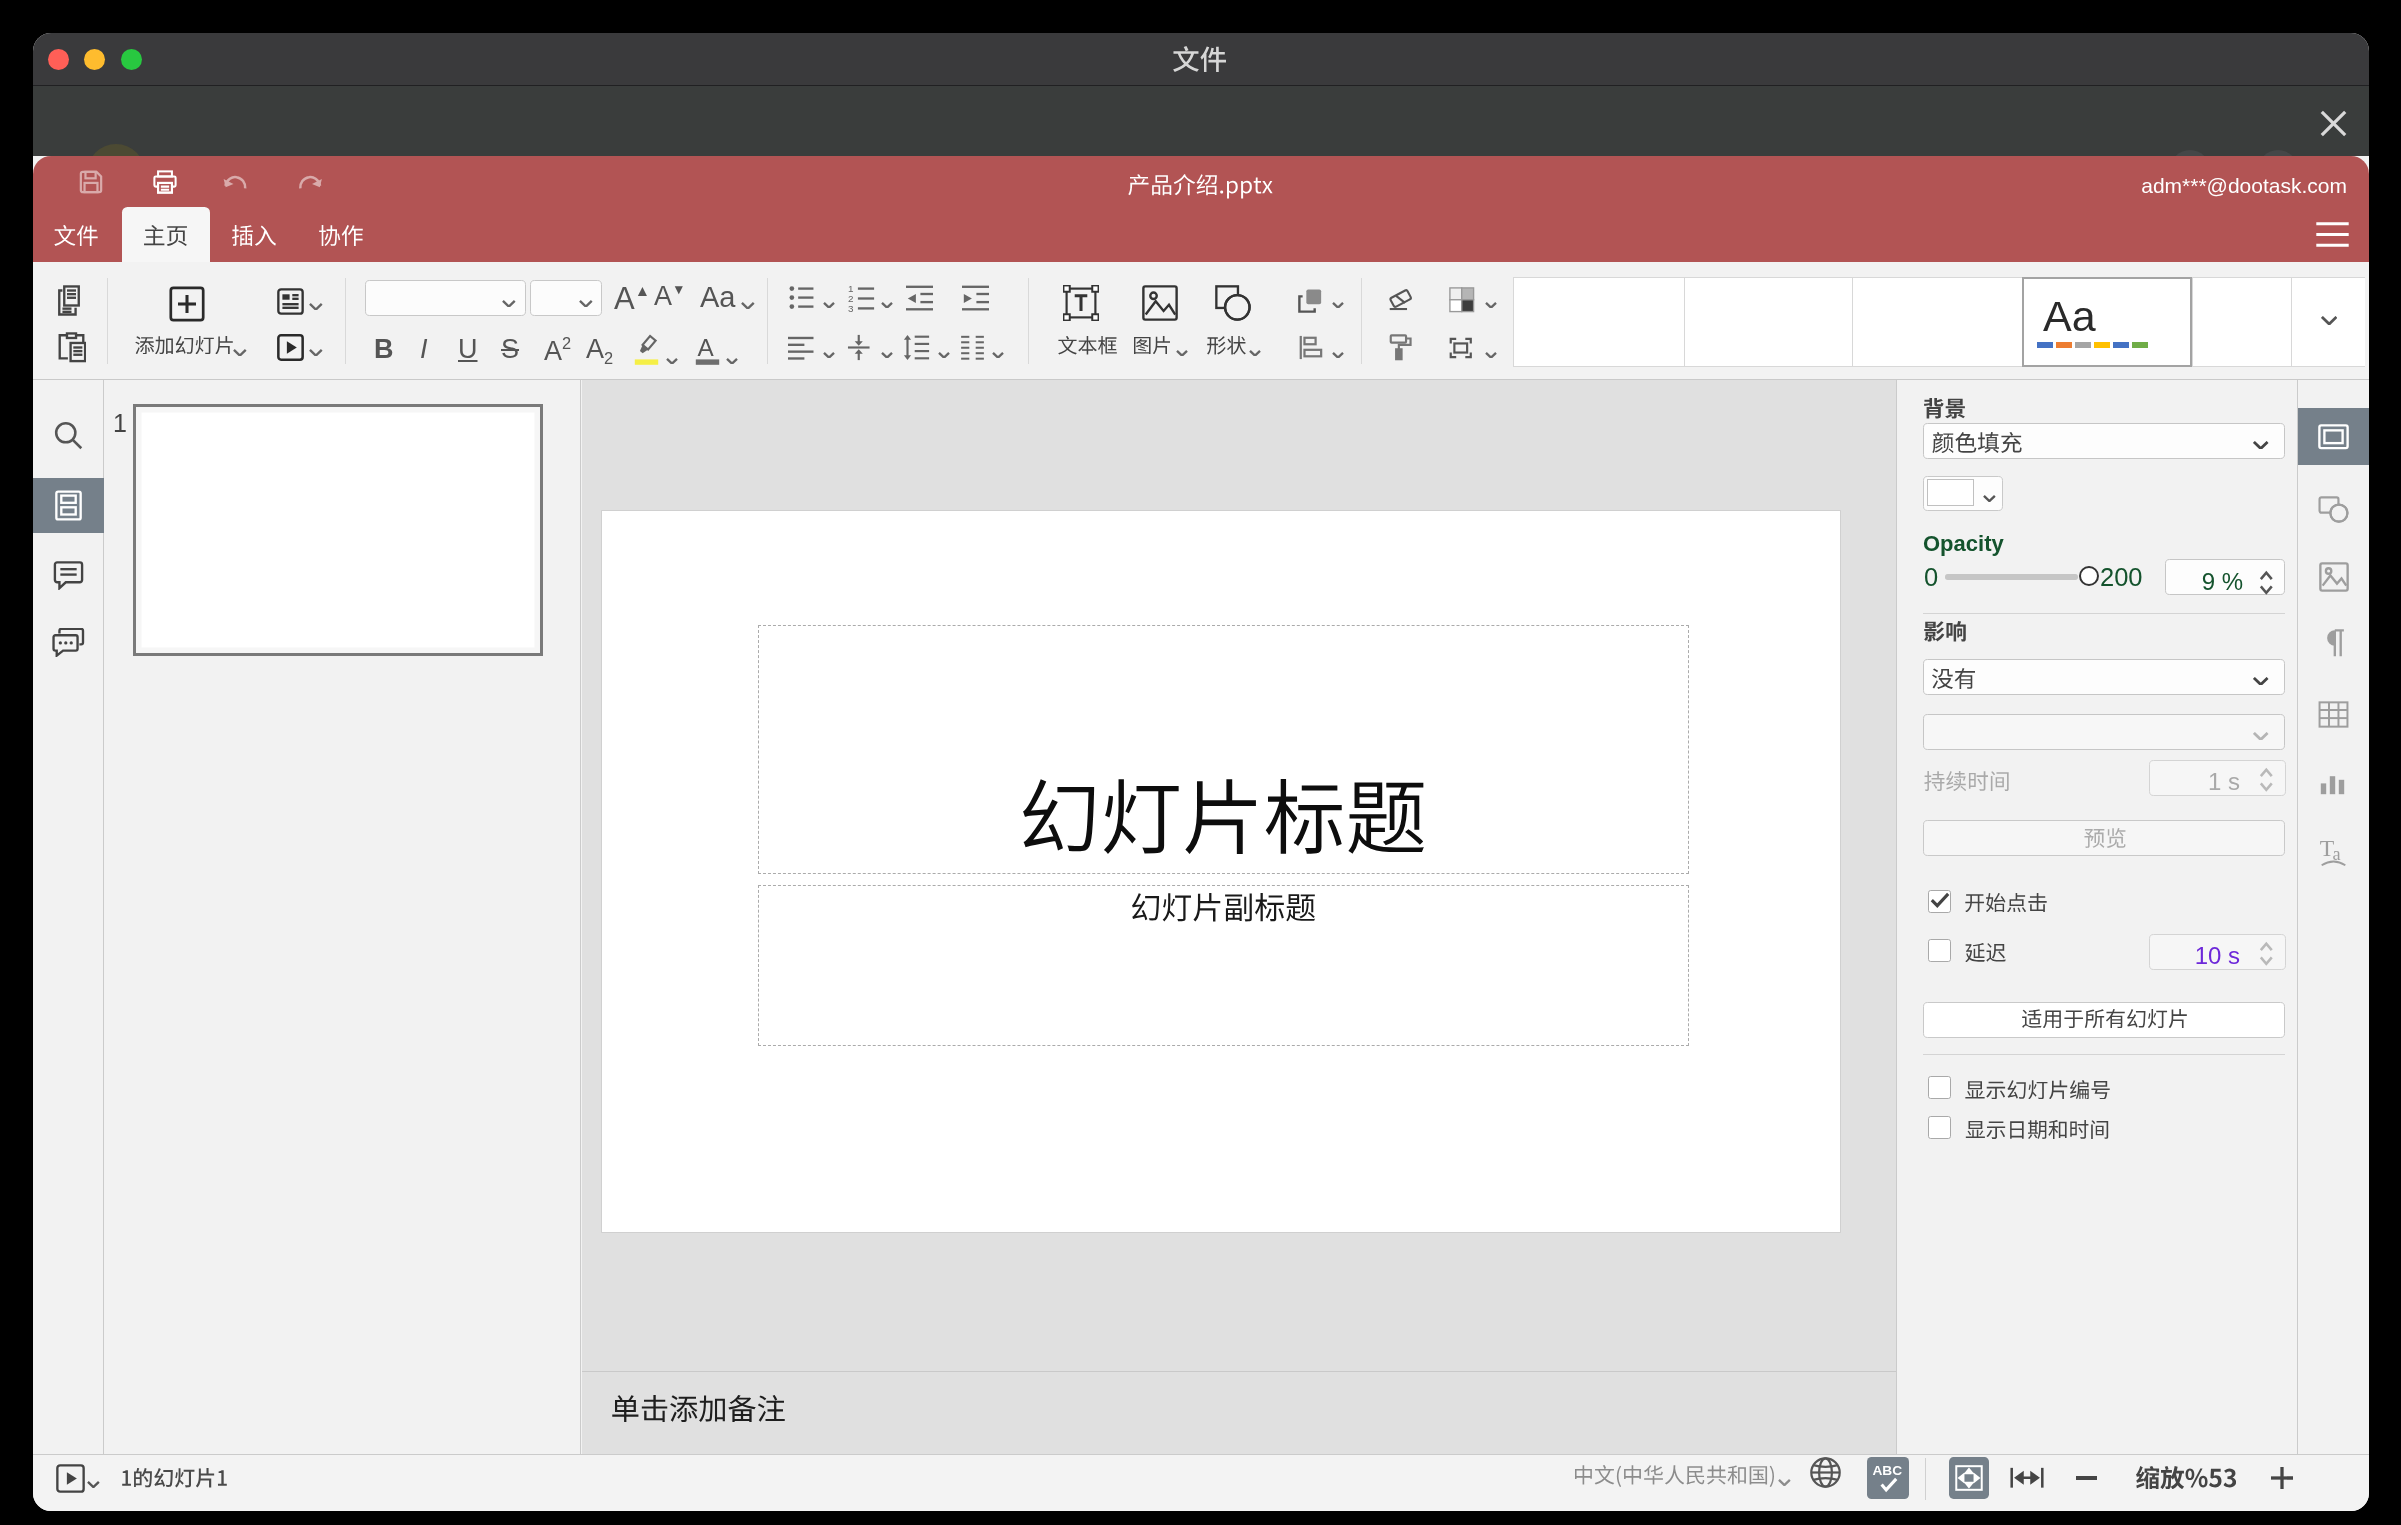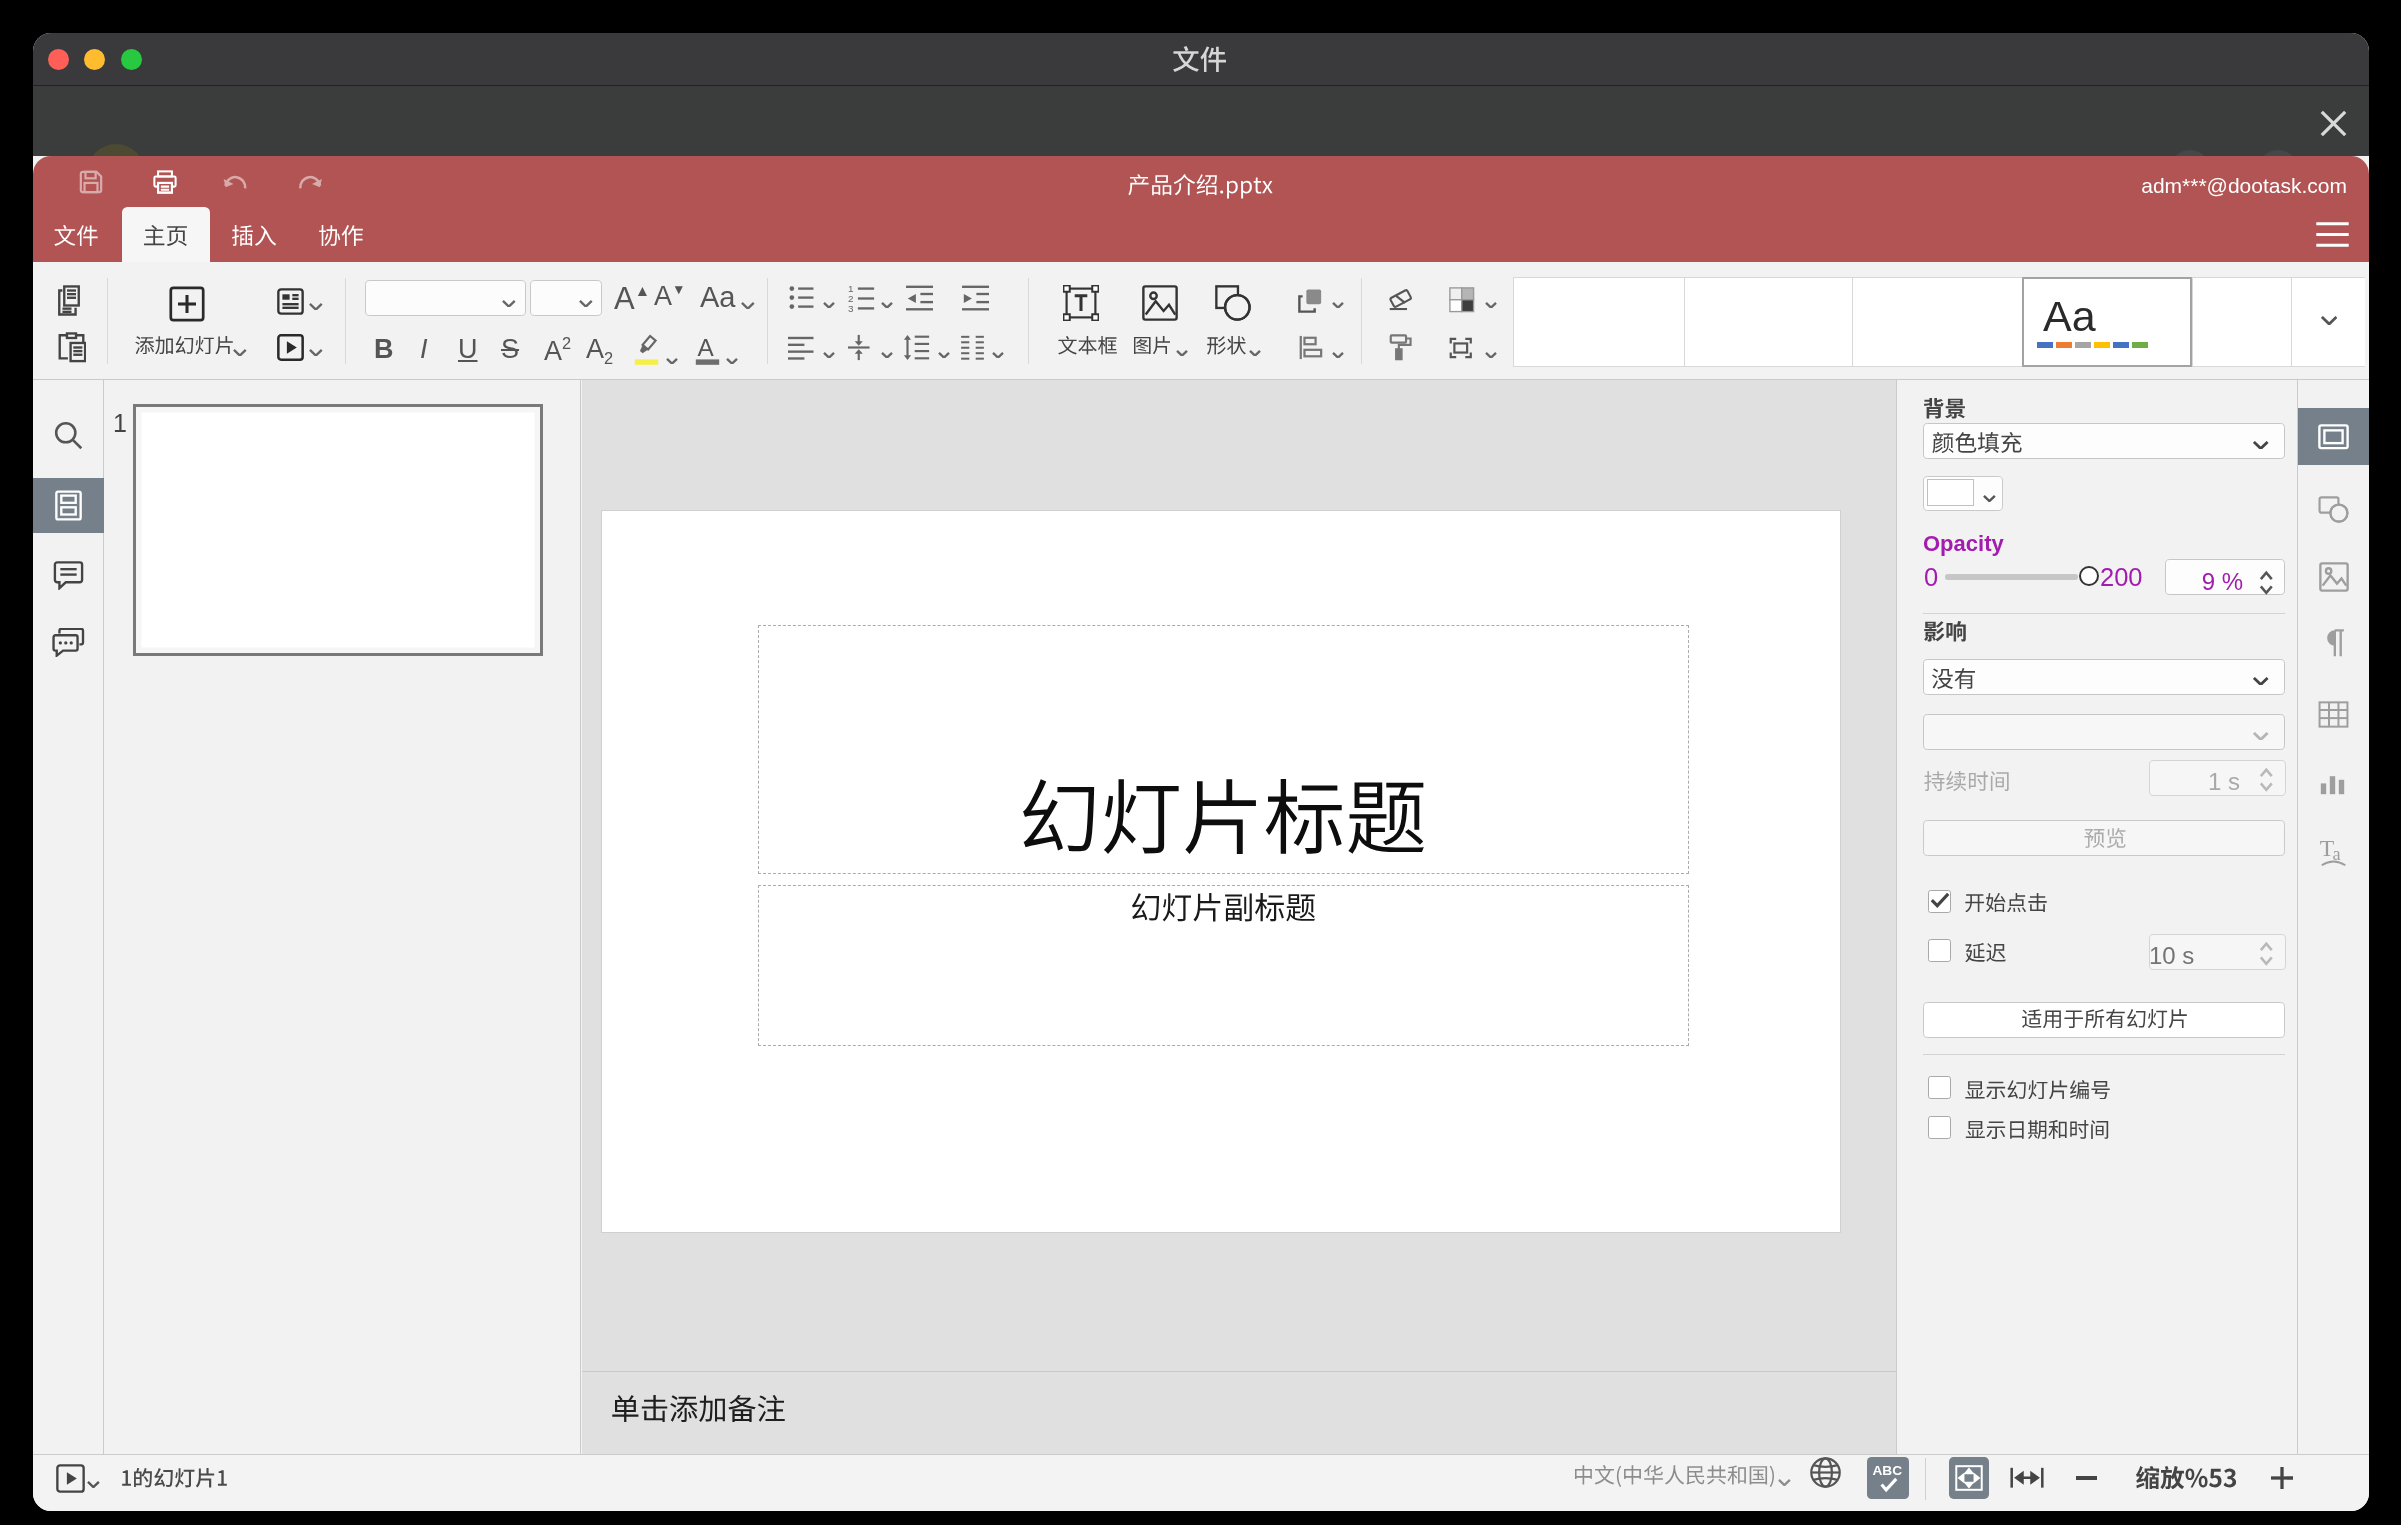--- a/index.html
+++ b/index.html
@@ -10,21 +10,21 @@
 #redhead{left:0;top:123px;width:100%;height:106px;background:#b25454;border-radius:18px 18px 0 0}
 #toolbar{left:0;top:229px;width:100%;height:118px;background:#f2f2f2;border-bottom:1.8px solid #c9c9c9}
 .vsep{position:absolute;top:16.4px;width:0.9px;height:86px;background:#d9d9d9}
 .combo{position:absolute;background:#fcfcfc;border:1.8px solid #c8c8c8;border-radius:4.6px}
 #statusbar{left:0;top:1421px;width:100%;height:57px;background:#f3f3f3;border-top:1.8px solid #cbcbcb}
 .slate{background:#75808a}
 .chk{position:absolute;width:23px;height:23px;background:#fff;border:1.8px solid #a9a9a9;border-radius:2.7px}
 .panelbtn{position:absolute;background:#fdfdfd;border:1.8px solid #c9c9c9;border-radius:4.6px}
 .spin{position:absolute;width:128px;height:36px;background:#f6f6f6;border:1.8px solid #d4d4d4;border-radius:4.6px}
 .ddown{position:absolute;left:60px;width:362px;height:36px;background:#fdfdfd;border:1.8px solid #c6c6c6;border-radius:4.6px}
-.lat{position:absolute;color:#a21caf}
+.lat{position:absolute;color:#14532d}
 </style></head><body>
 <div id="win">
     <div class="abs" id="titlebar"></div>
     <div class="tl" style="left:14.6px;background:#ff5f57"></div>
     <div class="tl" style="left:51px;background:#febc2e"></div>
     <div class="tl" style="left:88px;background:#28c840"></div>
     <div style="position:absolute;left:1140px;top:12.8px;width:53px;height:26px;color:#d6d6d6"><svg width="53" height="26" viewBox="0.9 -25.6 57.8 28.1">
         <path d="M21.3 -18.8 24.2 -18.0Q22.4 -12.6 19.4 -8.6Q16.5 -4.6 12.3 -1.9Q8.2 0.8 2.7 2.5Q2.5 2.1 2.2 1.6Q1.9 1.1 1.6 0.6Q1.2 0.1 0.9 -0.2Q6.3 -1.7 10.3 -4.1Q14.2 -6.5 17.0 -10.1Q19.7 -13.8 21.3 -18.8ZM8.6 -18.7Q10.2 -14.1 13.0 -10.5Q15.9 -6.8 19.9 -4.2Q23.9 -1.6 29.2 -0.3Q28.9 -0.0 28.5 0.4Q28.1 0.9 27.8 1.4Q27.5 1.9 27.2 2.3Q21.8 0.8 17.7 -2.0Q13.6 -4.8 10.7 -8.8Q7.8 -12.8 5.9 -17.9ZM1.4 -20.1H28.7V-17.4H1.4ZM12.5 -24.7 15.5 -25.6Q16.2 -24.5 16.8 -23.2Q17.5 -21.9 17.8 -21.0L14.6 -20.0Q14.4 -20.9 13.8 -22.2Q13.2 -23.6 12.5 -24.7Z M47.9 -25.0H50.8V2.5H47.9ZM42.8 -23.8 45.5 -23.2Q45.1 -21.1 44.5 -19.1Q43.9 -17.1 43.2 -15.4Q42.4 -13.6 41.6 -12.3Q41.3 -12.5 40.9 -12.7Q40.4 -13.0 40.0 -13.3Q39.5 -13.5 39.1 -13.6Q40.0 -14.9 40.7 -16.5Q41.4 -18.1 41.9 -20.0Q42.4 -21.8 42.8 -23.8ZM43.4 -19.3H57.4V-16.5H42.7ZM39.5 -10.6H58.8V-7.8H39.5ZM37.7 -25.2 40.4 -24.4Q39.4 -21.8 38.2 -19.3Q36.9 -16.8 35.4 -14.6Q33.9 -12.4 32.3 -10.7Q32.2 -11.0 31.9 -11.5Q31.7 -12.1 31.3 -12.6Q31.0 -13.2 30.8 -13.5Q32.2 -15.0 33.4 -16.8Q34.7 -18.7 35.8 -20.9Q36.9 -23.0 37.7 -25.2ZM34.7 -17.2 37.4 -19.9 37.4 -19.9V2.5H34.7Z" fill="currentColor"></path>
       </svg></div>
     <div class="abs" id="band"></div>
@@ -493,21 +493,21 @@
         <polyline points="2,9 8,15 20,2" fill="none" stroke="#444" stroke-width="3.4"></polyline>
       </svg></div>
     <div style="position:absolute;left:1932px;top:860px;width:82px;height:19.4px;color:#444"><svg width="82" height="19.4" viewBox="1.2 -19.3 89.4 21.3">
         <path d="M2.1 -17.8H21.1V-16.2H2.1ZM1.2 -9.6H21.8V-8.0H1.2ZM14.9 -17.0H16.7V1.9H14.9ZM6.7 -17.0H8.5V-10.6Q8.5 -8.9 8.3 -7.2Q8.1 -5.5 7.5 -3.9Q6.9 -2.3 5.8 -0.8Q4.6 0.7 2.6 1.9Q2.5 1.7 2.2 1.5Q2.0 1.2 1.7 1.0Q1.5 0.8 1.2 0.6Q3.1 -0.5 4.2 -1.8Q5.3 -3.2 5.9 -4.6Q6.4 -6.1 6.6 -7.6Q6.7 -9.1 6.7 -10.6Z M34.7 -0.7H43.0V0.8H34.7ZM33.6 -7.5H43.8V1.8H42.2V-6.0H35.2V1.8H33.6ZM40.0 -15.3 41.4 -16.0Q42.2 -15.0 42.9 -13.8Q43.7 -12.7 44.3 -11.5Q44.9 -10.4 45.3 -9.5L43.8 -8.8Q43.5 -9.7 42.9 -10.8Q42.3 -12.0 41.5 -13.1Q40.8 -14.3 40.0 -15.3ZM32.9 -9.4Q32.8 -9.6 32.7 -9.9Q32.6 -10.2 32.5 -10.5Q32.4 -10.8 32.3 -11.0Q32.6 -11.1 33.0 -11.5Q33.3 -11.9 33.8 -12.5Q34.0 -12.8 34.4 -13.5Q34.9 -14.2 35.4 -15.1Q35.9 -16.1 36.5 -17.2Q37.0 -18.2 37.4 -19.3L39.2 -18.8Q38.5 -17.3 37.6 -15.7Q36.8 -14.2 35.9 -12.8Q35.0 -11.5 34.1 -10.3V-10.3Q34.1 -10.3 33.9 -10.2Q33.7 -10.1 33.5 -10.0Q33.2 -9.8 33.1 -9.7Q32.9 -9.5 32.9 -9.4ZM32.9 -9.4 32.8 -10.8 33.9 -11.4 43.6 -12.0Q43.7 -11.6 43.8 -11.2Q43.9 -10.7 44.0 -10.5Q41.2 -10.2 39.3 -10.1Q37.4 -10.0 36.2 -9.8Q35.0 -9.7 34.4 -9.7Q33.7 -9.6 33.4 -9.5Q33.1 -9.4 32.9 -9.4ZM24.5 -6.7Q24.9 -7.9 25.3 -9.4Q25.7 -11.0 26.0 -12.6Q26.4 -14.3 26.6 -16.0Q26.9 -17.7 27.1 -19.2L28.7 -19.1Q28.5 -17.6 28.2 -15.8Q27.9 -14.1 27.5 -12.3Q27.2 -10.6 26.8 -9.0Q26.4 -7.4 26.0 -6.2ZM24.0 -14.6H30.8V-13.0H24.0ZM30.4 -14.6H30.7L30.9 -14.7L31.9 -14.5Q31.7 -10.0 30.8 -6.9Q29.9 -3.7 28.5 -1.6Q27.0 0.5 25.0 1.8Q24.8 1.5 24.5 1.1Q24.2 0.7 23.9 0.4Q25.8 -0.6 27.1 -2.5Q28.5 -4.5 29.3 -7.4Q30.1 -10.3 30.4 -14.3ZM24.5 -6.7 25.4 -7.9Q26.4 -7.3 27.4 -6.5Q28.4 -5.8 29.4 -5.0Q30.3 -4.1 31.1 -3.4Q31.9 -2.6 32.4 -1.9L31.4 -0.5Q30.9 -1.2 30.1 -2.0Q29.3 -2.8 28.4 -3.6Q27.5 -4.5 26.5 -5.3Q25.5 -6.1 24.5 -6.7Z M56.5 -19.3H58.2V-11.5H56.5ZM51.4 -10.7V-6.6H63.5V-10.7ZM49.8 -12.3H65.2V-5.0H49.8ZM57.3 -16.9H66.9V-15.2H57.3ZM53.8 -2.9 55.5 -3.1Q55.6 -2.4 55.8 -1.5Q55.9 -0.7 56.0 0.1Q56.0 0.8 56.1 1.4L54.3 1.6Q54.3 1.1 54.2 0.3Q54.2 -0.5 54.1 -1.4Q54.0 -2.2 53.8 -2.9ZM58.6 -2.9 60.1 -3.3Q60.5 -2.6 60.8 -1.8Q61.2 -0.9 61.5 -0.2Q61.7 0.6 61.9 1.2L60.2 1.6Q60.1 1.0 59.8 0.2Q59.6 -0.6 59.2 -1.4Q58.9 -2.2 58.6 -2.9ZM63.3 -3.1 64.8 -3.7Q65.4 -3.0 66.0 -2.1Q66.6 -1.3 67.1 -0.5Q67.6 0.3 67.9 1.0L66.2 1.7Q66.0 1.0 65.5 0.2Q65.0 -0.6 64.4 -1.5Q63.9 -2.4 63.3 -3.1ZM50.1 -3.6 51.7 -3.1Q51.2 -1.8 50.3 -0.4Q49.5 0.9 48.5 1.8L47.0 1.1Q47.9 0.3 48.7 -1.0Q49.5 -2.3 50.1 -3.6Z M72.2 -15.7H89.0V-14.0H72.2ZM70.5 -10.4H90.6V-8.7H70.5ZM79.7 -19.3H81.5V-0.0H79.7ZM86.8 -6.9H88.6V1.8H86.8ZM72.4 -6.9H74.2V-1.2H88.0V0.5H72.4Z" fill="currentColor"></path>
       </svg></div>
     <div class="chk" style="left:1895px;top:906px"></div>
     <div style="position:absolute;left:1932px;top:910px;width:41px;height:19.3px;color:#444"><svg width="41" height="19.3" viewBox="0.7 -19.2 44.5 21.2">
         <path d="M15.8 -11.8H21.6V-10.2H15.8ZM14.9 -17.0H16.6V-3.6H14.9ZM20.1 -19.2 21.5 -17.9Q19.9 -17.3 17.9 -16.9Q15.9 -16.5 13.8 -16.2Q11.6 -15.9 9.6 -15.6Q9.5 -15.9 9.4 -16.3Q9.2 -16.8 9.1 -17.0Q10.6 -17.2 12.1 -17.4Q13.7 -17.7 15.2 -17.9Q16.6 -18.2 17.9 -18.5Q19.2 -18.9 20.1 -19.2ZM1.1 -17.9H6.4V-16.3H1.1ZM2.7 -11.2H7.1V-9.7H2.5ZM6.6 -11.2H7.0L7.3 -11.3L8.3 -11.0Q7.7 -5.9 6.1 -2.8Q4.5 0.4 2.0 2.0Q1.9 1.8 1.7 1.6Q1.4 1.3 1.2 1.1Q0.9 0.9 0.7 0.8Q3.1 -0.7 4.6 -3.5Q6.1 -6.4 6.6 -10.9ZM3.1 -7.9Q3.9 -5.5 5.0 -4.0Q6.2 -2.5 7.8 -1.8Q9.4 -1.0 11.3 -0.7Q13.2 -0.4 15.4 -0.4Q15.7 -0.4 16.4 -0.4Q17.0 -0.4 17.9 -0.4Q18.7 -0.4 19.6 -0.4Q20.5 -0.4 21.2 -0.4Q21.9 -0.4 22.3 -0.4Q22.1 -0.2 22.0 0.1Q21.8 0.4 21.7 0.7Q21.6 1.0 21.6 1.3H20.4H15.4Q12.9 1.3 10.8 0.9Q8.7 0.6 6.9 -0.3Q5.2 -1.3 3.9 -3.0Q2.6 -4.7 1.8 -7.4ZM10.0 -12.9H11.6V-4.4H21.8V-2.8H10.0ZM2.1 -9.1Q2.1 -9.3 2.0 -9.5Q1.8 -9.8 1.7 -10.0Q1.6 -10.3 1.4 -10.5Q1.8 -10.5 2.2 -10.9Q2.5 -11.3 2.9 -11.8Q3.2 -12.2 3.7 -13.1Q4.3 -14.0 4.9 -15.2Q5.6 -16.5 6.1 -17.7V-17.8L6.7 -18.1L7.8 -17.4Q6.8 -15.3 5.6 -13.3Q4.5 -11.4 3.4 -10.0V-9.9Q3.4 -9.9 3.2 -9.9Q3.0 -9.8 2.7 -9.7Q2.5 -9.5 2.3 -9.4Q2.1 -9.2 2.1 -9.1Z M24.8 -18.1 26.1 -18.9Q26.8 -18.4 27.5 -17.6Q28.2 -16.9 28.8 -16.2Q29.4 -15.6 29.7 -15.0L28.3 -14.0Q28.0 -14.6 27.4 -15.3Q26.8 -16.0 26.2 -16.7Q25.5 -17.5 24.8 -18.1ZM29.0 -11.0V-2.3H27.3V-9.4H24.1V-11.0ZM28.1 -3.1Q28.5 -3.1 28.9 -2.9Q29.2 -2.7 29.7 -2.4Q30.1 -2.0 30.7 -1.6Q31.8 -0.9 33.3 -0.7Q34.8 -0.5 36.8 -0.5Q37.8 -0.5 38.9 -0.5Q40.0 -0.6 41.2 -0.6Q42.3 -0.7 43.3 -0.8Q44.4 -0.9 45.2 -1.0Q45.1 -0.7 45.0 -0.4Q44.9 -0.1 44.8 0.3Q44.7 0.6 44.7 0.9Q44.1 0.9 43.1 1.0Q42.1 1.0 40.9 1.0Q39.8 1.1 38.7 1.1Q37.6 1.1 36.7 1.1Q34.6 1.1 33.1 0.9Q31.5 0.6 30.3 -0.1Q29.6 -0.6 29.1 -1.1Q28.5 -1.5 28.1 -1.5Q27.7 -1.5 27.2 -1.1Q26.8 -0.7 26.2 -0.0Q25.6 0.6 25.1 1.4L23.9 -0.2Q25.0 -1.5 26.2 -2.3Q27.3 -3.1 28.1 -3.1ZM32.5 -18.1H34.3V-12.9Q34.3 -11.7 34.2 -10.3Q34.1 -8.9 33.8 -7.5Q33.5 -6.1 33.0 -4.7Q32.4 -3.4 31.6 -2.3Q31.4 -2.5 31.1 -2.7Q30.9 -2.9 30.6 -3.1Q30.3 -3.3 30.0 -3.4Q30.9 -4.4 31.4 -5.6Q31.9 -6.8 32.1 -8.1Q32.3 -9.3 32.4 -10.6Q32.5 -11.8 32.5 -12.9ZM33.1 -18.1H43.5V-10.6H33.1V-12.3H41.7V-16.5H33.1ZM36.9 -9.0 38.3 -10.0Q39.0 -9.2 39.9 -8.3Q40.7 -7.5 41.5 -6.6Q42.4 -5.7 43.1 -4.9Q43.8 -4.1 44.2 -3.4L42.7 -2.3Q42.2 -3.2 41.2 -4.3Q40.2 -5.5 39.1 -6.7Q37.9 -8.0 36.9 -9.0Z" fill="currentColor"></path>
       </svg></div>
     <div class="spin" style="left:2116px;top:901px;width:137px"></div>
-    <div class="lat" style="left:2116px;top:909px;width:91px;text-align:left;font-size:24px;color:#737373">10 s</div>
+    <div class="lat" style="left:2116px;top:909px;width:91px;text-align:right;font-size:24px;color:#6d28d9">10 s</div>
     <div style="position:absolute;left:2226px;top:908px;width:14.6px;height:25.5px;"><svg width="14.6" height="25.5" viewBox="0 0 16 28">
         <polyline points="2,10 8,3 14,10" fill="none" stroke="#b9b9b9" stroke-width="2.8"></polyline>
         <polyline points="2,18 8,25 14,18" fill="none" stroke="#b9b9b9" stroke-width="2.8"></polyline>
       </svg></div>
     <div class="panelbtn" style="left:1890px;top:969px;width:362px;height:36px;background:#fff"></div>
     <div style="position:absolute;left:1989px;top:976px;width:165px;height:19.4px;color:#444"><svg width="165" height="19.4" viewBox="0.9 -19.3 180.9 21.3">
         <path d="M5.7 -11.1V-2.0H4.0V-9.5H0.9V-11.1ZM1.4 -17.6 2.7 -18.5Q3.3 -18.0 4.0 -17.3Q4.7 -16.6 5.2 -16.0Q5.8 -15.3 6.2 -14.8L4.8 -13.8Q4.5 -14.3 3.9 -15.0Q3.4 -15.6 2.7 -16.3Q2.1 -17.0 1.4 -17.6ZM5.2 -2.7Q5.7 -2.7 6.3 -2.3Q6.8 -1.9 7.7 -1.3Q8.9 -0.7 10.4 -0.5Q11.8 -0.3 13.7 -0.3Q15.1 -0.3 16.6 -0.4Q18.1 -0.5 19.5 -0.5Q21.0 -0.6 22.1 -0.8Q22.0 -0.5 21.9 -0.2Q21.8 0.1 21.7 0.4Q21.7 0.7 21.6 1.0Q21.0 1.0 20.0 1.0Q19.0 1.1 17.9 1.1Q16.7 1.1 15.6 1.2Q14.5 1.2 13.7 1.2Q11.6 1.2 10.1 1.0Q8.6 0.7 7.4 0.0Q6.6 -0.4 6.1 -0.8Q5.5 -1.2 5.1 -1.2Q4.7 -1.2 4.2 -0.8Q3.7 -0.5 3.1 0.1Q2.6 0.7 2.0 1.5L0.9 0.0Q2.0 -1.1 3.1 -1.9Q4.3 -2.7 5.2 -2.7ZM19.7 -19.1 20.5 -17.7Q19.4 -17.4 17.9 -17.1Q16.5 -16.8 14.9 -16.6Q13.2 -16.4 11.6 -16.3Q10.0 -16.2 8.5 -16.1Q8.4 -16.4 8.3 -16.8Q8.2 -17.2 8.1 -17.5Q9.5 -17.6 11.2 -17.7Q12.8 -17.9 14.3 -18.1Q15.9 -18.3 17.3 -18.6Q18.7 -18.8 19.7 -19.1ZM13.7 -17.2H15.5V-8.3H13.7ZM7.0 -13.7H21.9V-12.2H7.0ZM10.5 -7.8V-4.0H18.6V-7.8ZM8.9 -9.2H20.3V-2.6H8.9Z M27.5 -17.7H42.4V-16.0H27.5ZM27.5 -12.3H42.3V-10.7H27.5ZM27.4 -6.8H42.4V-5.2H27.4ZM26.5 -17.7H28.2V-9.4Q28.2 -8.1 28.1 -6.6Q28.0 -5.1 27.7 -3.5Q27.4 -2.0 26.7 -0.6Q26.1 0.8 25.1 2.0Q25.0 1.8 24.7 1.6Q24.5 1.3 24.2 1.1Q23.9 0.9 23.7 0.8Q24.7 -0.3 25.3 -1.5Q25.8 -2.8 26.1 -4.1Q26.4 -5.5 26.4 -6.8Q26.5 -8.2 26.5 -9.4ZM41.7 -17.7H43.4V-0.5Q43.4 0.3 43.2 0.8Q42.9 1.2 42.3 1.4Q41.8 1.6 40.7 1.7Q39.7 1.7 38.1 1.7Q38.0 1.4 37.8 0.9Q37.6 0.4 37.5 0.0Q38.3 0.1 39.0 0.1Q39.8 0.1 40.3 0.1Q40.9 0.1 41.1 0.1Q41.4 0.1 41.6 -0.1Q41.7 -0.2 41.7 -0.5ZM33.8 -17.1H35.5V1.6H33.8Z M47.3 -10.1H67.8V-8.4H47.3ZM56.8 -17.1H58.6V-0.7Q58.6 0.3 58.3 0.7Q58.1 1.2 57.4 1.4Q56.8 1.6 55.6 1.7Q54.5 1.7 52.7 1.7Q52.6 1.5 52.5 1.1Q52.4 0.8 52.2 0.5Q52.1 0.2 52.0 -0.1Q52.9 -0.1 53.8 -0.0Q54.6 -0.0 55.2 -0.0Q55.9 -0.1 56.1 -0.1Q56.5 -0.1 56.7 -0.2Q56.8 -0.3 56.8 -0.7ZM48.9 -17.7H66.2V-16.0H48.9Z M82.0 -11.5H91.0V-9.9H82.0ZM86.6 -10.4H88.3V1.8H86.6ZM71.3 -17.1H73.0V-9.0Q73.0 -7.8 72.9 -6.4Q72.8 -4.9 72.6 -3.5Q72.4 -2.0 72.1 -0.6Q71.7 0.7 71.1 1.9Q70.9 1.7 70.7 1.5Q70.4 1.3 70.1 1.1Q69.9 0.9 69.7 0.8Q70.4 -0.6 70.7 -2.3Q71.1 -4.0 71.2 -5.8Q71.3 -7.5 71.3 -9.0ZM89.4 -19.0 90.6 -17.6Q89.5 -17.1 88.0 -16.7Q86.5 -16.3 84.9 -16.0Q83.3 -15.8 81.8 -15.6Q81.8 -15.9 81.6 -16.3Q81.4 -16.7 81.3 -17.0Q82.7 -17.2 84.3 -17.5Q85.8 -17.8 87.1 -18.2Q88.5 -18.6 89.4 -19.0ZM72.2 -13.5H79.2V-6.7H72.2V-8.3H77.5V-12.0H72.2ZM79.1 -18.8 80.3 -17.4Q79.2 -16.9 77.7 -16.6Q76.3 -16.2 74.7 -16.0Q73.2 -15.8 71.8 -15.6Q71.7 -15.9 71.6 -16.3Q71.4 -16.8 71.3 -17.1Q72.6 -17.2 74.1 -17.5Q75.6 -17.7 76.9 -18.1Q78.2 -18.4 79.1 -18.8ZM81.3 -17.0H83.0V-9.3Q83.0 -8.0 82.9 -6.5Q82.8 -5.1 82.5 -3.5Q82.1 -2.0 81.4 -0.6Q80.7 0.8 79.6 1.9Q79.5 1.7 79.3 1.5Q79.0 1.3 78.7 1.1Q78.5 0.8 78.3 0.7Q79.3 -0.3 79.9 -1.6Q80.5 -2.8 80.8 -4.2Q81.1 -5.5 81.2 -6.8Q81.3 -8.1 81.3 -9.3Z M93.5 -16.3H113.6V-14.7H93.5ZM99.1 -8.1H109.9V-6.6H99.1ZM97.9 -12.0H109.6V-10.5H99.6V1.8H97.9ZM109.2 -12.0H110.9V-0.3Q110.9 0.4 110.7 0.9Q110.5 1.3 109.9 1.5Q109.4 1.7 108.4 1.7Q107.4 1.8 105.9 1.8Q105.9 1.4 105.7 0.9Q105.5 0.5 105.3 0.1Q106.1 0.1 106.8 0.1Q107.5 0.2 108.0 0.2Q108.5 0.1 108.7 0.1Q109.0 0.1 109.1 0.0Q109.2 -0.1 109.2 -0.3ZM101.0 -19.3 102.7 -18.9Q102.0 -16.4 100.8 -13.9Q99.6 -11.5 97.9 -9.3Q96.2 -7.2 94.0 -5.7Q93.9 -5.9 93.7 -6.1Q93.5 -6.4 93.3 -6.6Q93.1 -6.8 92.9 -7.0Q94.5 -8.1 95.7 -9.5Q97.0 -10.9 98.0 -12.5Q99.0 -14.1 99.8 -15.8Q100.5 -17.6 101.0 -19.3ZM99.1 -4.2H109.9V-2.7H99.1Z M125.9 -17.1H135.3V-15.4H125.9ZM134.6 -17.1H136.3Q136.3 -17.1 136.3 -16.9Q136.3 -16.7 136.3 -16.5Q136.3 -16.2 136.3 -16.1Q136.2 -11.9 136.0 -9.0Q135.9 -6.1 135.7 -4.3Q135.6 -2.4 135.3 -1.4Q135.1 -0.4 134.7 0.1Q134.4 0.6 133.9 0.8Q133.5 1.0 132.9 1.1Q132.3 1.1 131.3 1.1Q130.3 1.1 129.2 1.0Q129.2 0.6 129.1 0.2Q128.9 -0.3 128.7 -0.7Q129.8 -0.6 130.8 -0.6Q131.8 -0.6 132.2 -0.6Q132.5 -0.5 132.8 -0.6Q133.0 -0.7 133.2 -0.9Q133.5 -1.3 133.7 -2.2Q133.9 -3.2 134.1 -5.0Q134.2 -6.9 134.3 -9.7Q134.5 -12.6 134.6 -16.7ZM123.3 -6.1 124.8 -6.7Q125.4 -5.6 125.9 -4.3Q126.5 -3.1 127.0 -1.9Q127.4 -0.7 127.6 0.2L126.1 0.9Q125.9 -0.0 125.4 -1.2Q125.0 -2.4 124.5 -3.7Q123.9 -5.0 123.3 -6.1ZM116.8 -8.6Q116.7 -8.8 116.6 -9.1Q116.5 -9.4 116.4 -9.7Q116.3 -10.1 116.2 -10.3Q116.6 -10.4 116.9 -10.8Q117.2 -11.2 117.6 -11.9Q117.9 -12.2 118.3 -13.0Q118.7 -13.7 119.2 -14.7Q119.8 -15.7 120.3 -16.9Q120.8 -18.1 121.2 -19.3L122.9 -18.6Q122.3 -16.9 121.4 -15.3Q120.6 -13.7 119.8 -12.2Q118.9 -10.8 118.0 -9.6V-9.5Q118.0 -9.5 117.8 -9.4Q117.6 -9.4 117.4 -9.2Q117.2 -9.1 117.0 -8.9Q116.8 -8.7 116.8 -8.6ZM116.8 -8.6 116.8 -10.0 117.7 -10.5 123.5 -10.9Q123.4 -10.5 123.4 -10.1Q123.3 -9.7 123.3 -9.4Q121.3 -9.2 120.1 -9.1Q118.9 -9.0 118.2 -8.9Q117.6 -8.8 117.3 -8.7Q117.0 -8.7 116.8 -8.6ZM117.0 0.0Q116.9 -0.2 116.8 -0.5Q116.7 -0.8 116.6 -1.1Q116.5 -1.4 116.4 -1.7Q116.8 -1.8 117.3 -2.3Q117.8 -2.9 118.4 -3.7Q118.8 -4.2 119.5 -5.2Q120.2 -6.1 121.0 -7.5Q121.9 -8.8 122.8 -10.4Q123.7 -12.0 124.4 -13.6L126.1 -12.8Q125.0 -10.6 123.6 -8.5Q122.3 -6.3 120.9 -4.4Q119.6 -2.5 118.2 -1.0V-0.9Q118.2 -0.9 118.0 -0.8Q117.8 -0.7 117.6 -0.6Q117.3 -0.4 117.2 -0.3Q117.0 -0.1 117.0 0.0ZM117.0 0.0 116.9 -1.4 117.9 -2.1 125.8 -3.4Q125.7 -3.0 125.7 -2.6Q125.7 -2.1 125.7 -1.8Q123.5 -1.4 122.1 -1.1Q120.6 -0.9 119.7 -0.7Q118.7 -0.5 118.2 -0.4Q117.7 -0.3 117.4 -0.2Q117.1 -0.1 117.0 0.0Z M143.0 -19.2H144.7V-11.8Q144.7 -10.0 144.6 -8.2Q144.4 -6.4 144.0 -4.6Q143.5 -2.9 142.6 -1.2Q141.7 0.4 140.2 1.8Q140.1 1.6 139.9 1.4Q139.7 1.1 139.4 0.9Q139.2 0.7 139.0 0.6Q140.4 -0.7 141.2 -2.3Q142.0 -3.8 142.4 -5.3Q142.8 -6.9 142.9 -8.6Q143.0 -10.2 143.0 -11.8ZM140.3 -14.6 141.6 -14.4Q141.6 -13.5 141.5 -12.4Q141.3 -11.3 141.1 -10.3Q140.9 -9.3 140.6 -8.4L139.3 -9.0Q139.6 -9.7 139.8 -10.7Q140.0 -11.6 140.1 -12.7Q140.2 -13.7 140.3 -14.6ZM146.7 -15.0 148.2 -14.4Q147.7 -13.2 147.2 -11.9Q146.6 -10.6 146.1 -9.7L145.1 -10.2Q145.3 -10.8 145.7 -11.7Q146.0 -12.5 146.3 -13.4Q146.6 -14.3 146.7 -15.0ZM144.2 -6.5Q144.5 -6.2 145.1 -5.7Q145.6 -5.1 146.2 -4.5Q146.8 -3.8 147.4 -3.3Q147.9 -2.7 148.1 -2.5L147.0 -1.1Q146.7 -1.5 146.2 -2.1Q145.7 -2.8 145.1 -3.4Q144.5 -4.1 144.0 -4.6Q143.5 -5.2 143.1 -5.5ZM148.2 -17.4H160.1V-15.8H148.2ZM154.3 -16.8H156.1V-0.7Q156.1 0.2 155.8 0.7Q155.6 1.1 155.0 1.4Q154.3 1.6 153.2 1.7Q152.1 1.7 150.5 1.7Q150.4 1.4 150.3 1.1Q150.2 0.8 150.1 0.4Q149.9 0.1 149.8 -0.2Q150.6 -0.1 151.4 -0.1Q152.2 -0.1 152.8 -0.1Q153.4 -0.1 153.6 -0.1Q154.0 -0.1 154.1 -0.3Q154.3 -0.4 154.3 -0.7Z M166.0 -13.4H181.8V-11.6H166.0ZM173.5 -19.3H175.3V-12.6H173.5ZM165.1 -18.7H166.9V-11.1Q166.9 -9.3 166.8 -7.6Q166.7 -5.9 166.3 -4.2Q166.0 -2.6 165.2 -1.0Q164.5 0.5 163.2 1.9Q163.1 1.7 162.9 1.4Q162.6 1.2 162.4 0.9Q162.1 0.7 161.9 0.5Q163.4 -1.1 164.0 -3.0Q164.7 -4.9 164.9 -7.0Q165.1 -9.0 165.1 -11.1ZM166.0 -7.9H178.2V1.8H176.4V-6.1H166.0Z" fill="currentColor"></path>
       </svg></div>
     <div class="abs" style="left:1890px;top:1021px;width:362px;height:0.9px;background:#d4d4d4"></div>
     <div class="chk" style="left:1895px;top:1043px"></div>

